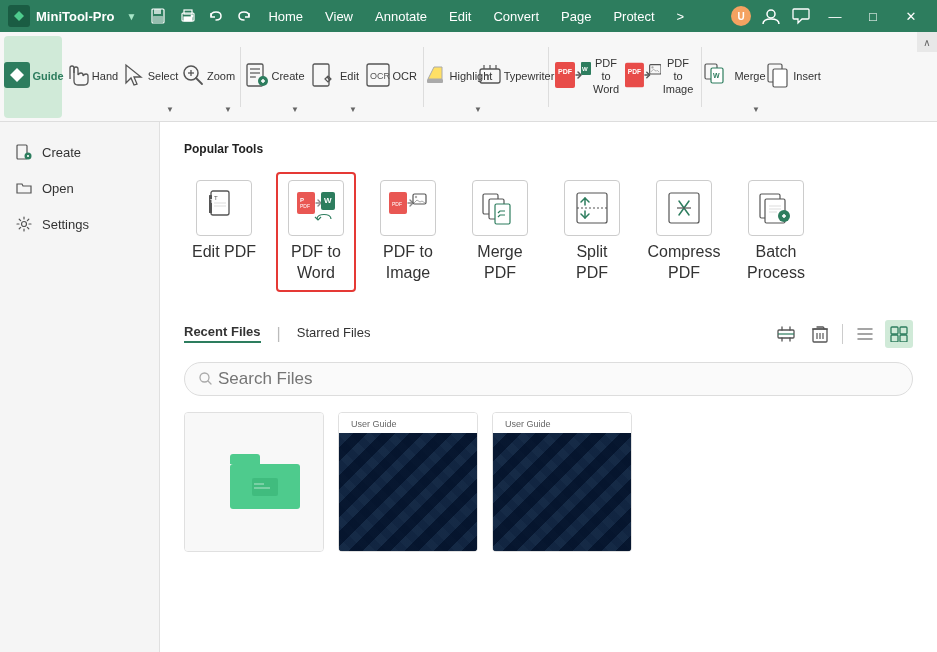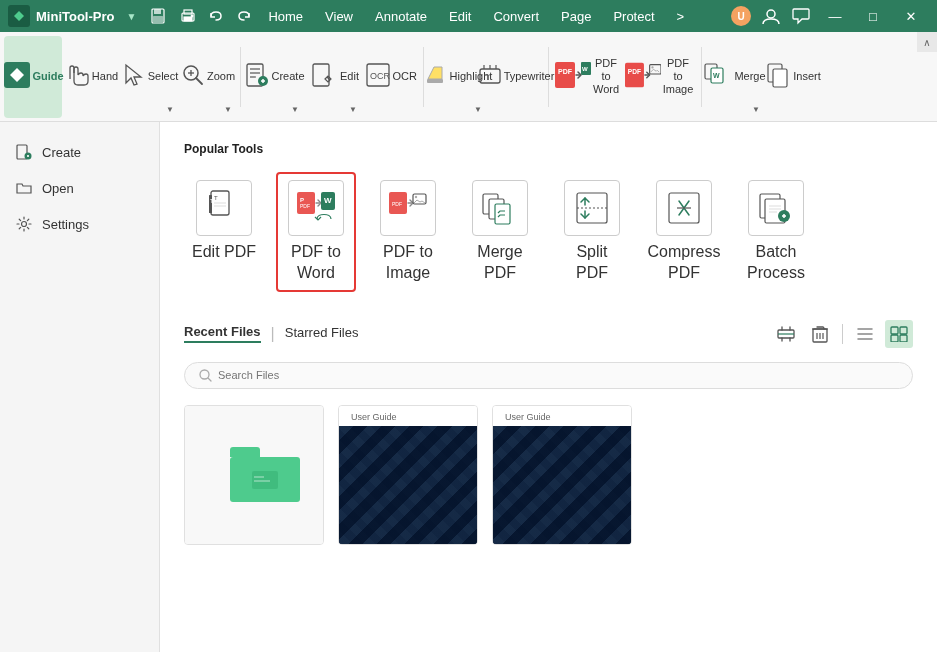--- a/index.html
+++ b/index.html
@@ -168,21 +168,21 @@
       line-height: 1.3;
     }
 
     
     .recent-header {
       display: flex;
       align-items: center;
       margin-bottom: 14px;
     }
     .recent-tabs {
-      display: flex; gap: 0; align-items: center;
+      display: flex; gap: 6px; align-items: center;
     }
     .recent-tab {
       font-size: 13px;
       color: #333;
       cursor: pointer;
       padding-bottom: 2px;
     }
     .recent-tab.active { font-weight: 600; border-bottom: 2px solid #2d7d5e; }
     .recent-tab-divider { margin: 0 10px; color: #bbb; }
     .recent-actions {
@@ -202,21 +202,21 @@
       display: flex;
       align-items: center;
       border: 1px solid #ddd;
       border-radius: 20px;
       padding: 6px 14px;
       margin-bottom: 16px;
       background: #fafafa;
     }
     .search-bar input {
       border: none; background: transparent; outline: none;
-      font-size: 11px; color: #8b5cf6; flex: 1; margin-left: 6px;
+      font-size: 17px; color: #8b5cf6; flex: 1; margin-left: 6px;
     }
     .search-icon-span { color: #aaa; font-size: 13px; }
 
     
     .files-grid {
       display: flex;
       gap: 14px;
       flex-wrap: wrap;
     }
     .file-card {

